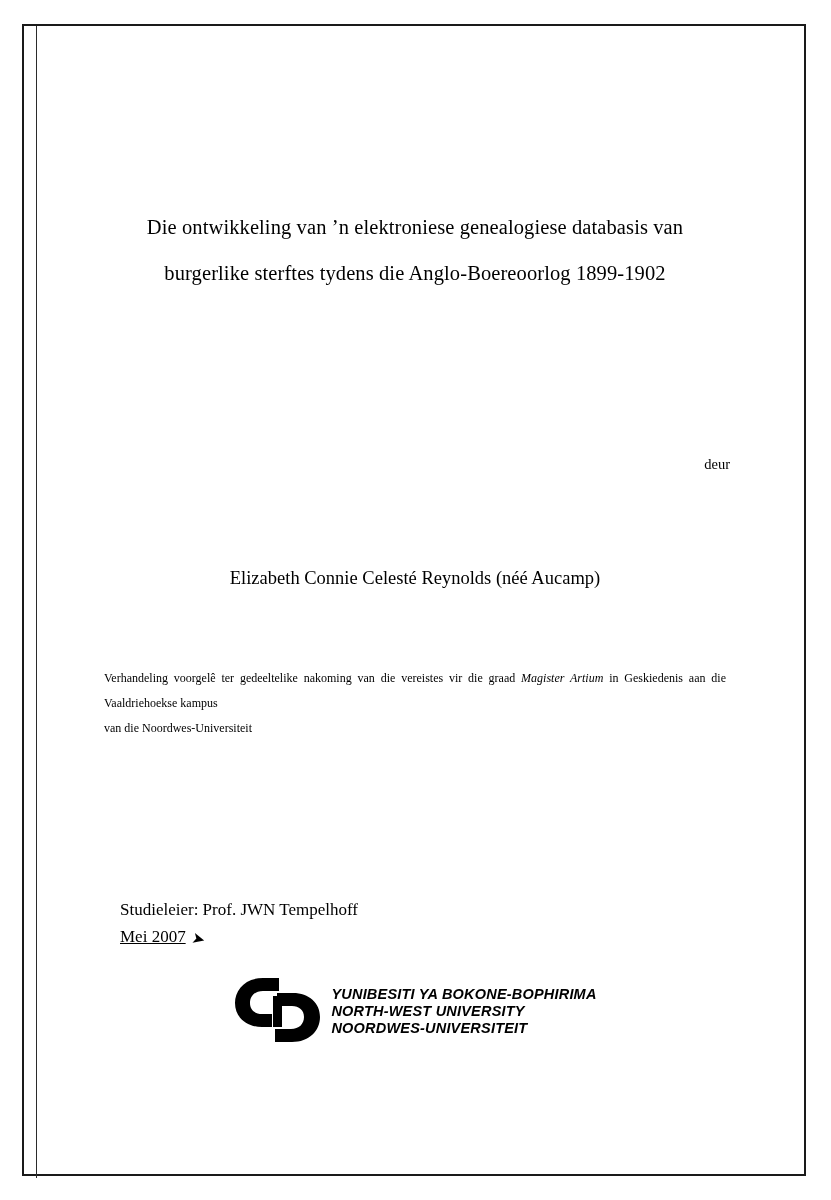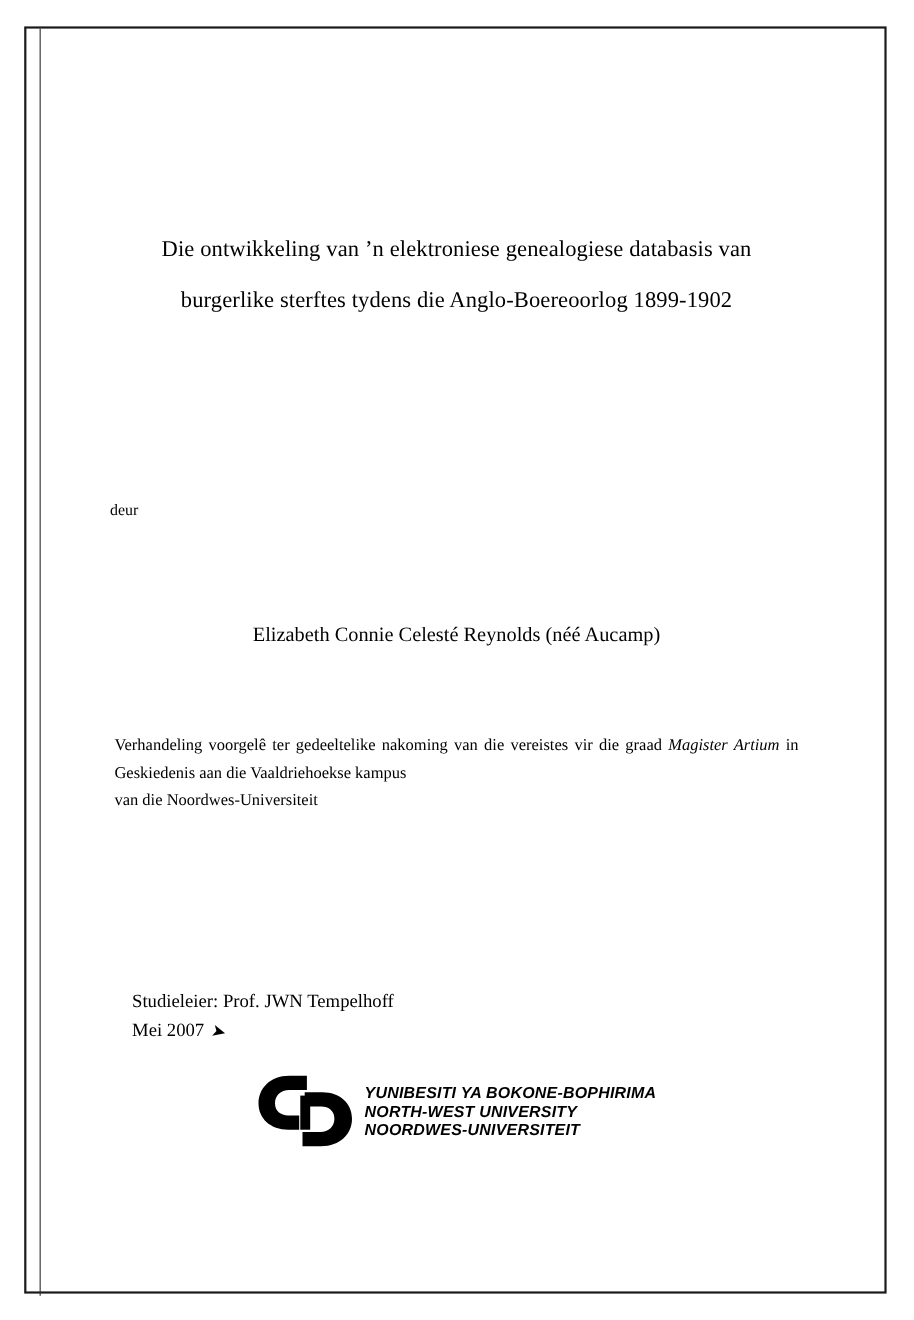--- a/index.html
+++ b/index.html
@@ -58,37 +58,37 @@
   }
   .title-line {
     display: block;
     white-space: nowrap;
   }
   .byline-label {
     position: absolute;
     top: 432px;
     left: 0;
     width: 630px;
-    text-align: left;
+    text-align: right;
     font-size: 14.5px;
   }
   .author {
     position: absolute;
     top: 544px;
     left: 0;
     width: 630px;
     text-align: center;
     font-size: 18.5px;
   }
   .statement {
     position: absolute;
     top: 642px;
     left: 4px;
     width: 622px;
-    font-size: 15px;
+    font-size: 12px;
     line-height: 25px;
     text-align: justify;
   }
   .statement .nojust {
     text-align: left;
   }
   .statement i {
     font-style: italic;
   }
   .supervisor-block {
@@ -98,20 +98,21 @@
     width: 500px;
     font-size: 17px;
     line-height: 27px;
   }
   .supervisor-line, .date-line {
     display: block;
     white-space: nowrap;
   }
   .date-line {
     position: relative;
+    text-decoration: underline;
   }
   .pen-mark {
     position: absolute;
     left: 72px;
     top: 2px;
     font-size: 16px;
     transform: rotate(14deg);
   }
   
   .logo-area {

